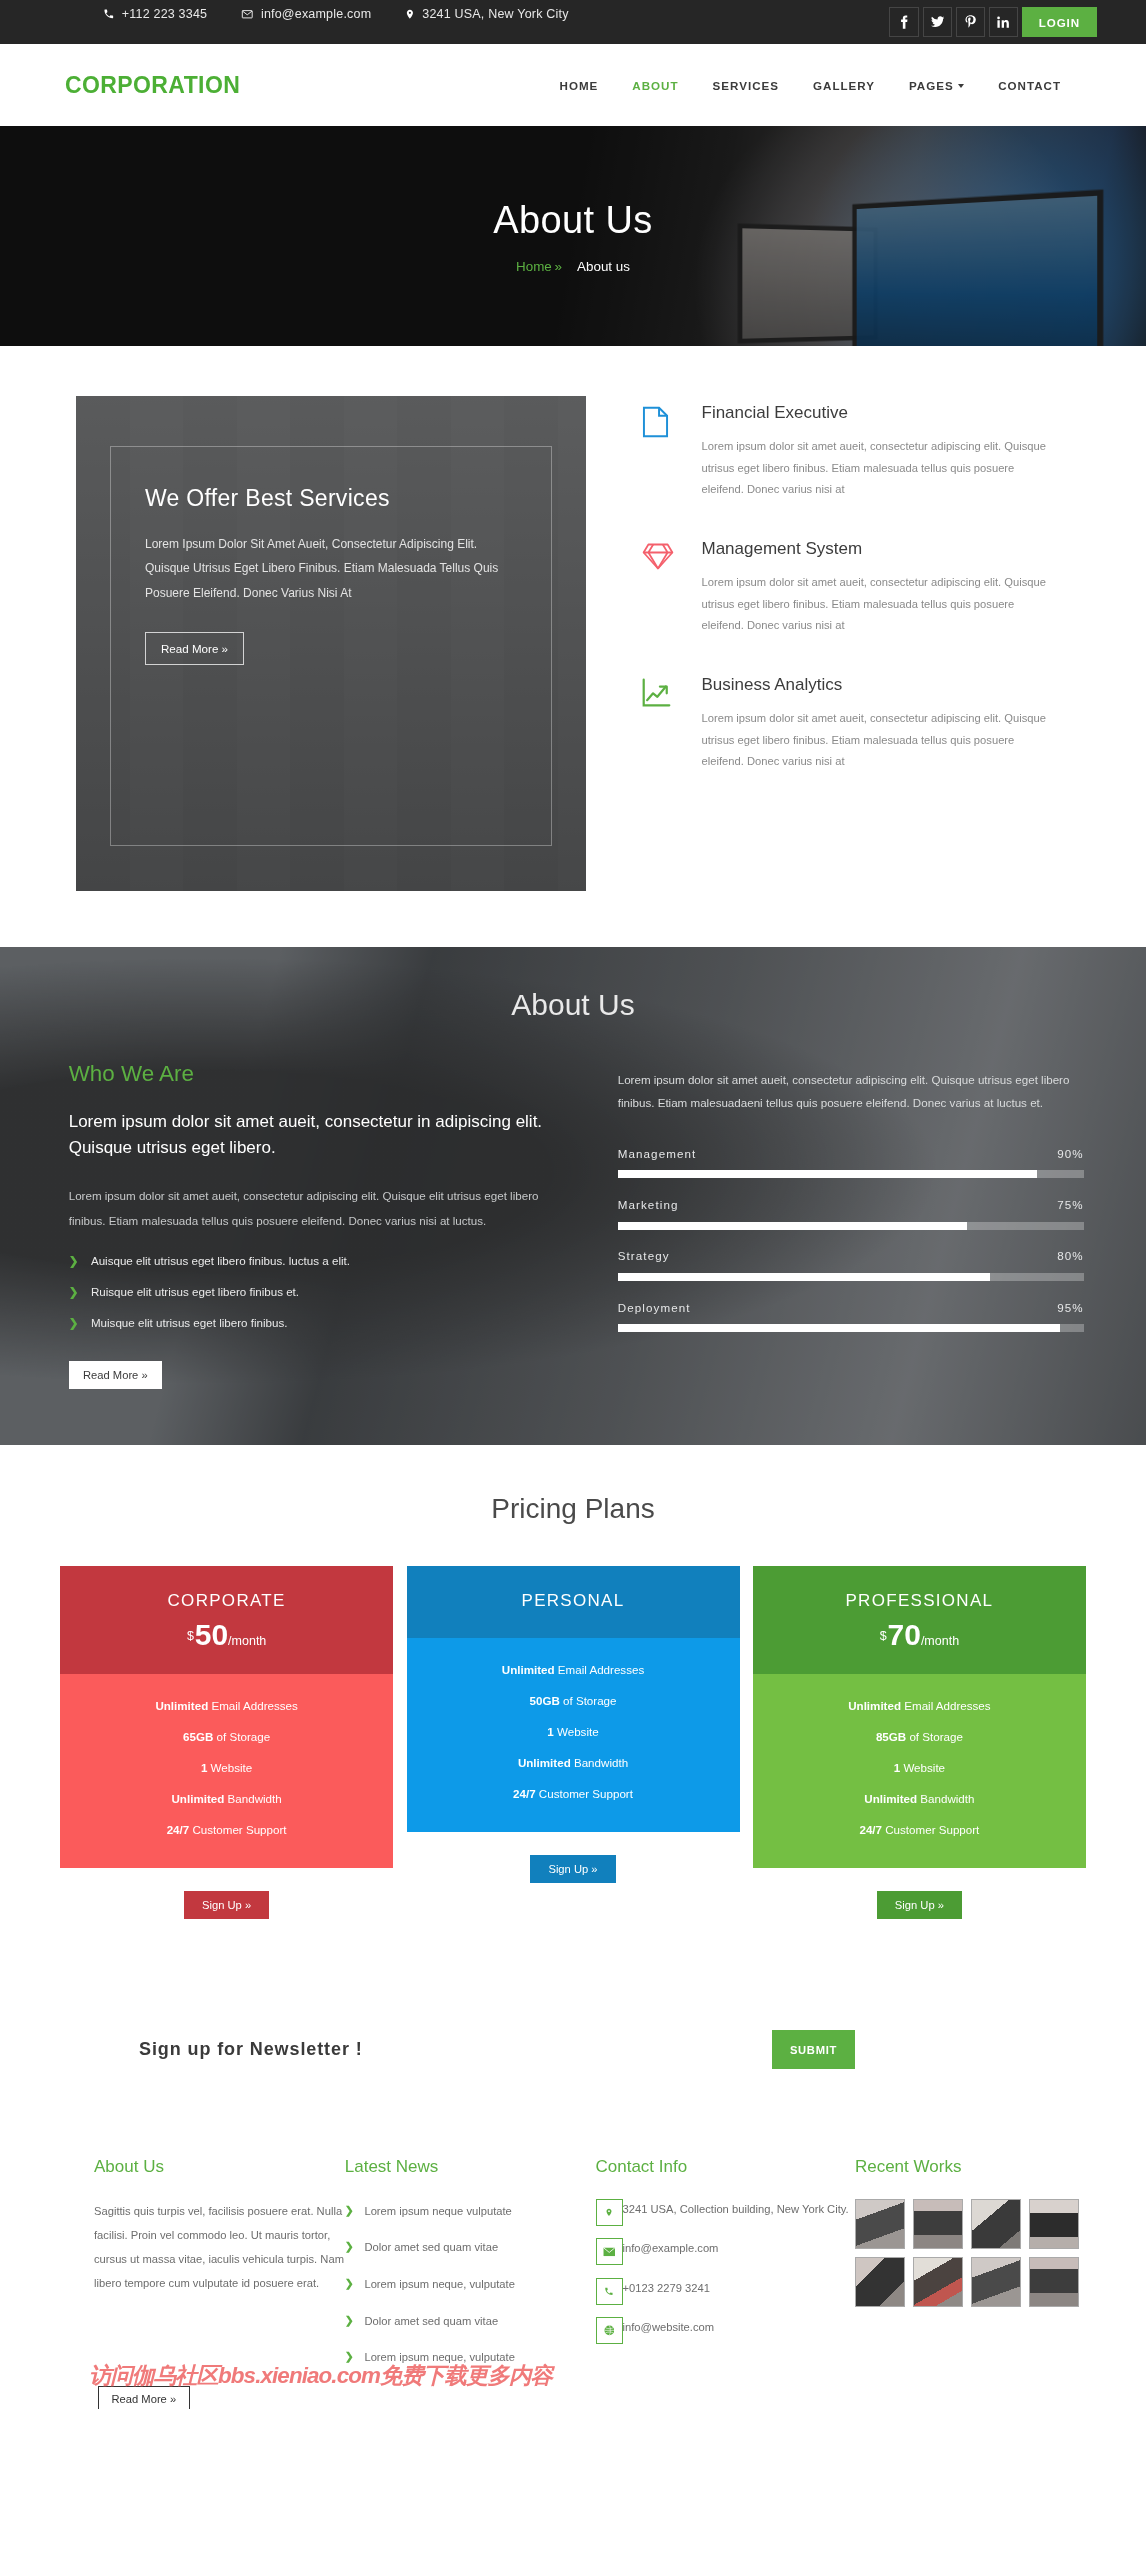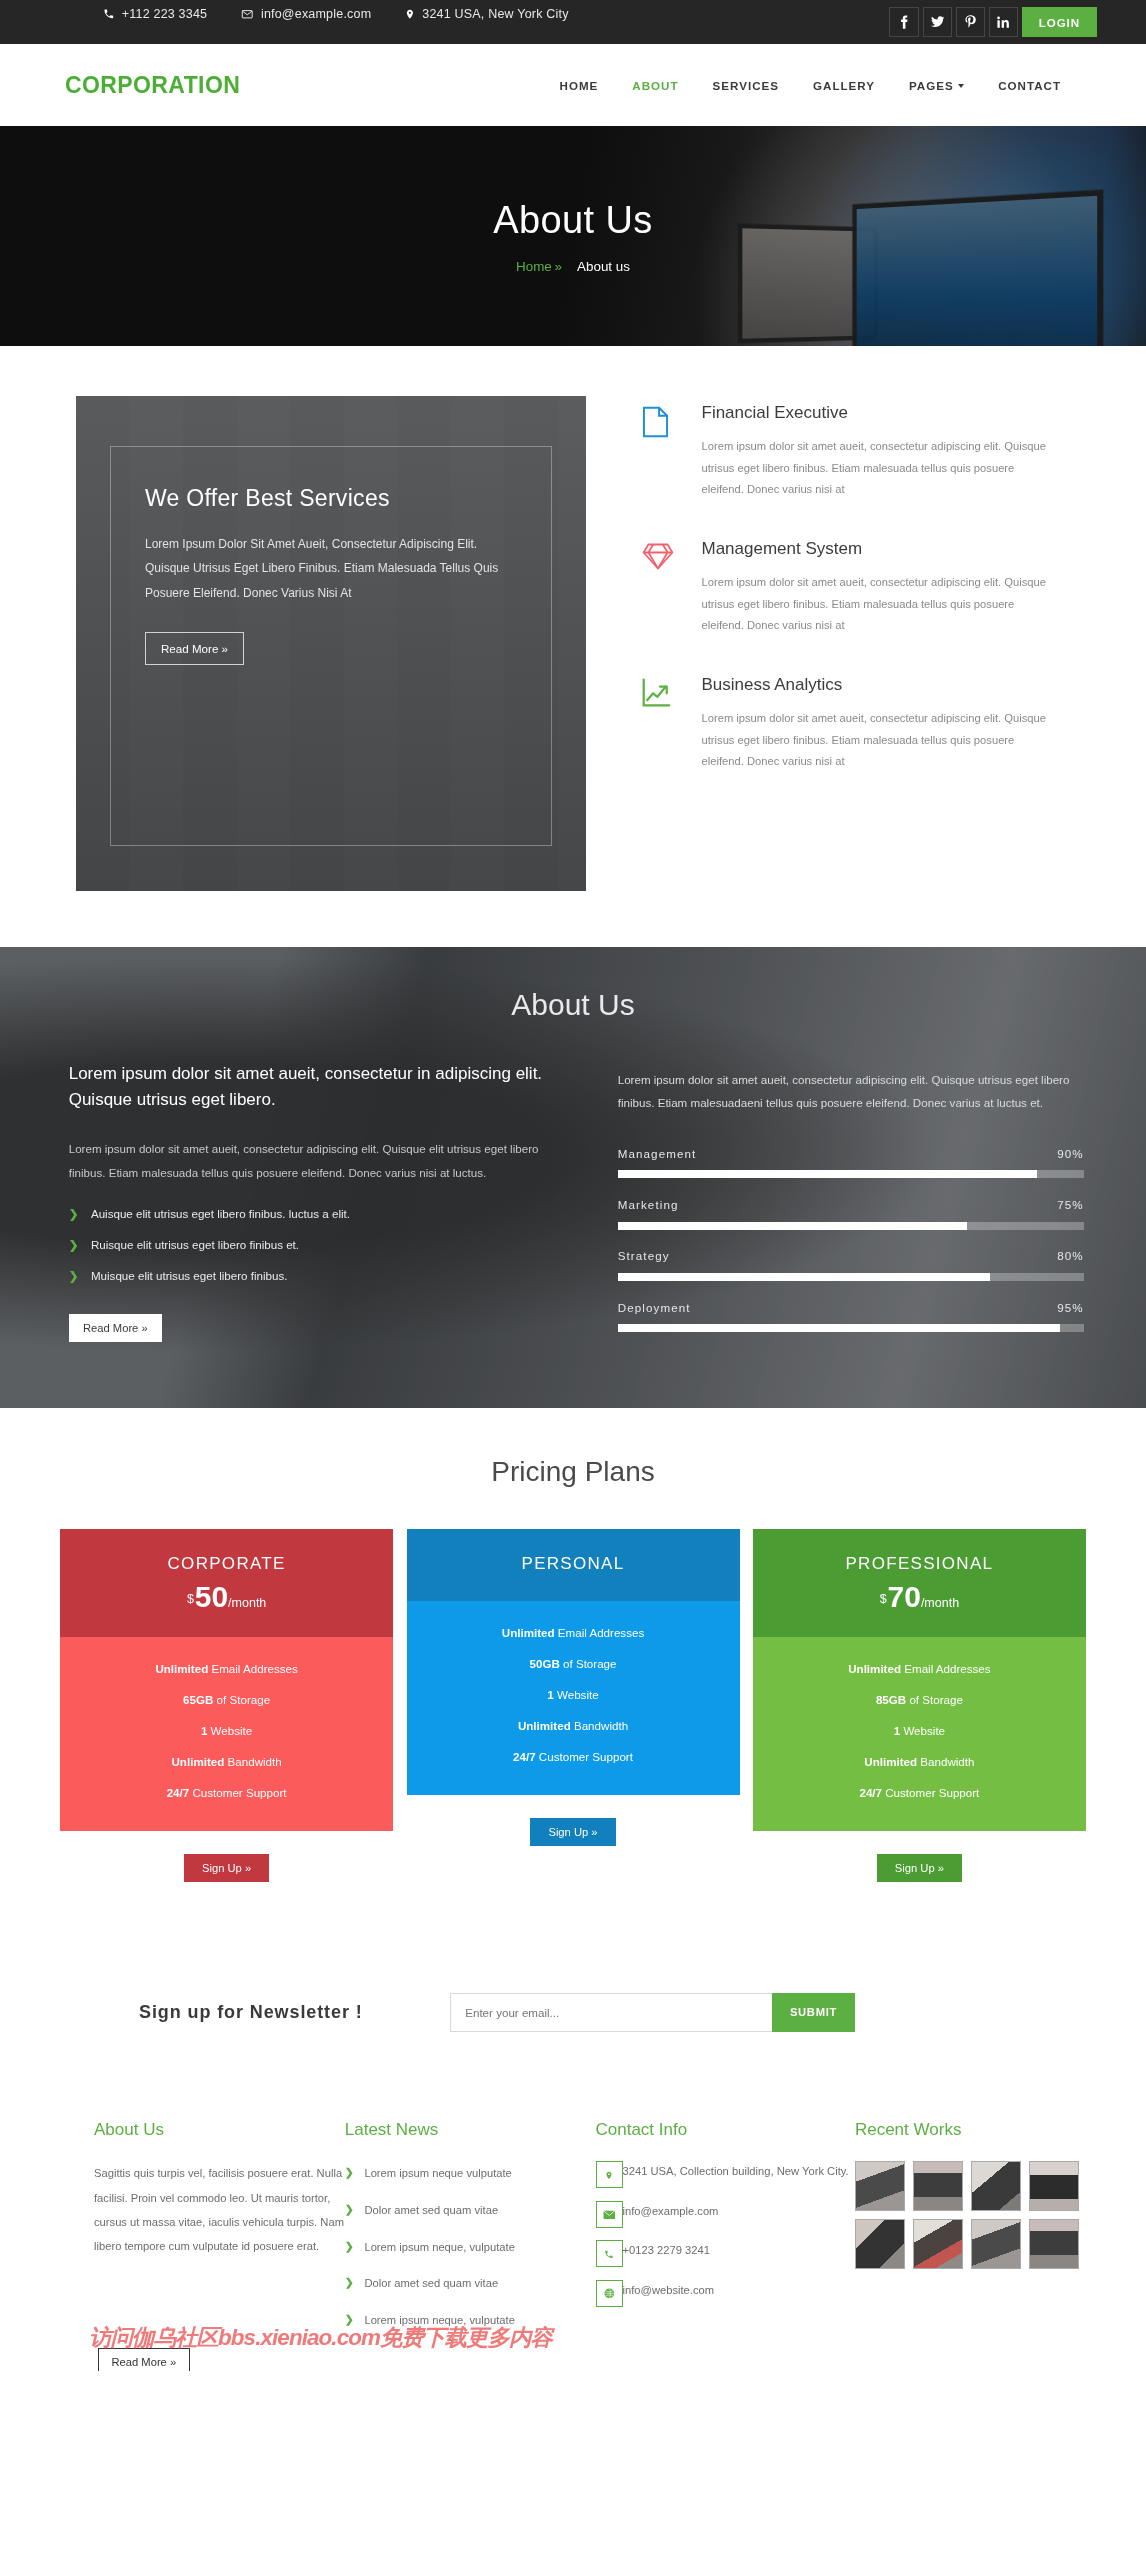--- a/index.html
+++ b/index.html
@@ -364,20 +364,21 @@
     </div>
   </div>
 </div>
 
 <div class="about">
   <div class="about-bg"></div>
   <div class="wrap">
     <h2>About Us</h2>
     <div class="about-cols">
       <div class="about-left">
+        <h3>Who We Are</h3>
         <div class="lead">Lorem ipsum dolor sit amet aueit, consectetur in adipiscing elit. Quisque utrisus eget libero.</div>
         <div class="body">Lorem ipsum dolor sit amet aueit, consectetur adipiscing elit. Quisque elit utrisus eget libero finibus. Etiam malesuada tellus quis posuere eleifend. Donec varius nisi at luctus.</div>
         <div class="chk">
           <span class="ar">❯</span>
           <span>Auisque elit utrisus eget libero finibus. luctus a elit.</span>
         </div>
         <div class="chk">
           <span class="ar">❯</span>
           <span>Ruisque elit utrisus eget libero finibus et.</span>
         </div>
@@ -491,21 +492,20 @@
       </div>
 
     </div>
   </div>
 </div>
 
 <div class="news">
   <div class="wrap">
     <h3>Sign up for Newsletter !</h3>
     <form>
-      <input type="text" placeholder="Enter your email..." style="">
       <button>SUBMIT</button>
     </form>
   </div>
 </div>
 
 <div class="footer">
   <div class="wrap">
     <div class="fcol fc1">
       <h4>About Us</h4>
       <p>Sagittis quis turpis vel, facilisis posuere erat. Nulla facilisi. Proin vel commodo leo. Ut mauris tortor, cursus ut massa vitae, iaculis vehicula turpis. Nam libero tempore cum vulputate id posuere erat.</p>

